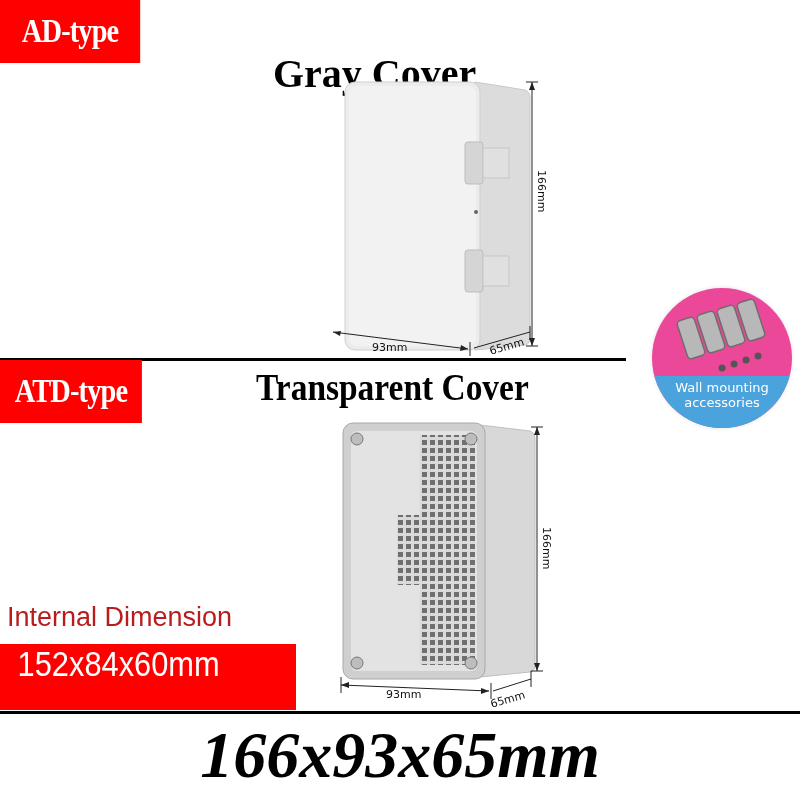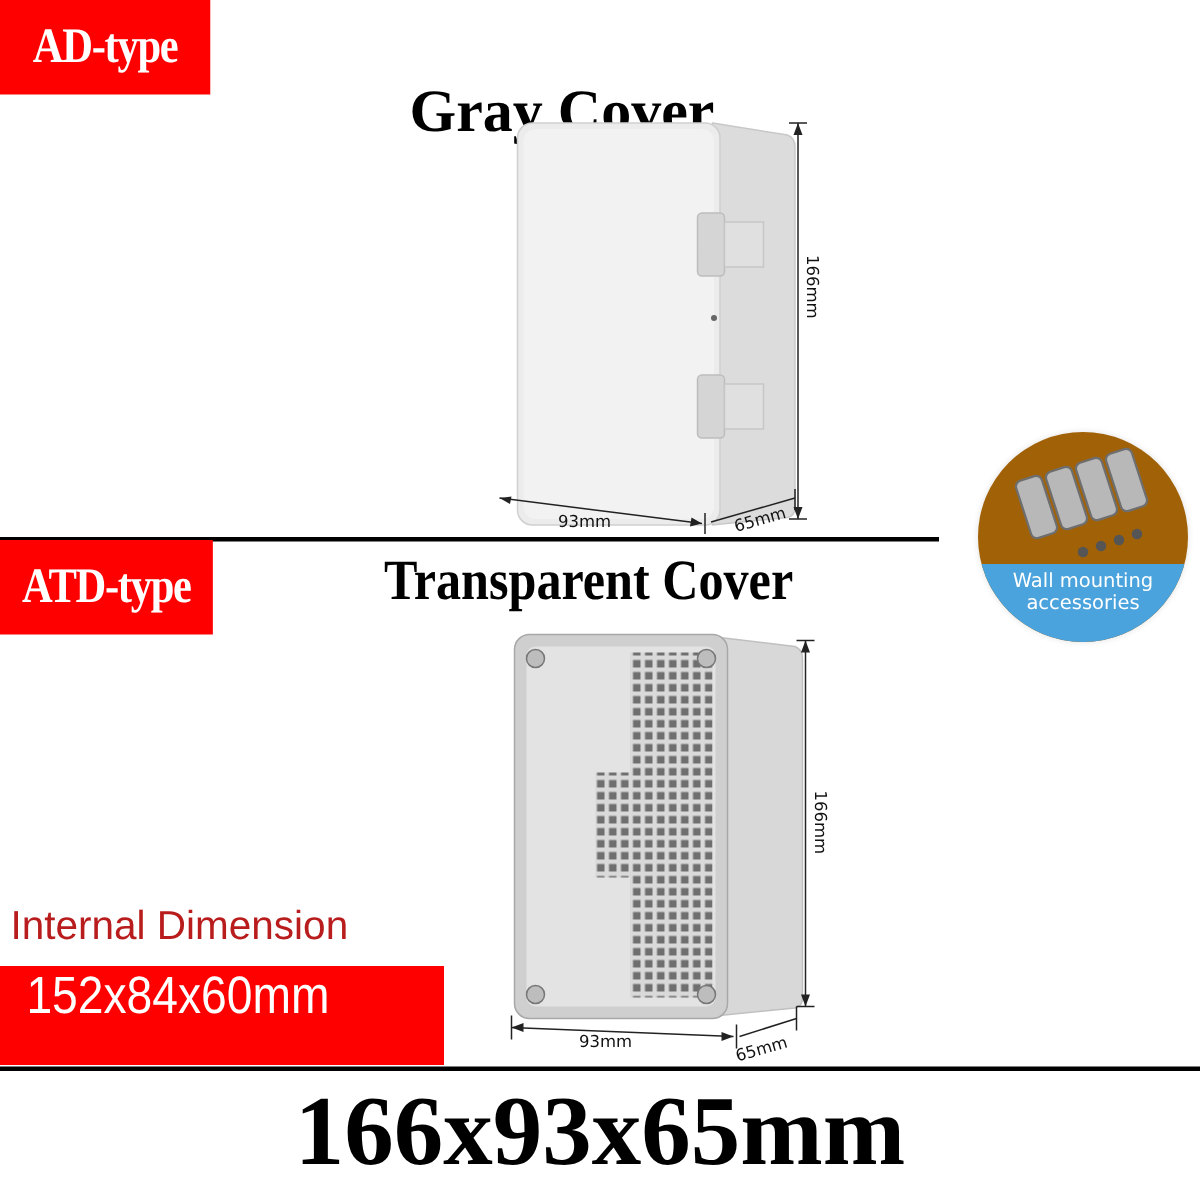--- a/index.html
+++ b/index.html
@@ -32,21 +32,21 @@
 
     .dim-label {
       position: absolute; font-family: "DejaVu Sans", sans-serif; font-size: 11px; color: #111; white-space: nowrap;
     }
     .dim-vert { transform: rotate(90deg); transform-origin: left top; }
 
     
     #accessories {
       position: absolute; left: 652px; top: 288px; width: 140px; height: 140px;
       border-radius: 50%; overflow: hidden;
-      background: #a16207; box-shadow: 0 0 4px rgba(0,0,0,0.12);
+      background: #ec4899; box-shadow: 0 0 4px rgba(0,0,0,0.12);
     }
     #accessories .acc-band {
       position: absolute; left: 0; right: 0; top: 88px; bottom: 0; background: #4aa3dc;
     }
     #accessories .acc-text {
       position: absolute; left: 0; right: 0; top: 92px; text-align: center;
       font-family: "DejaVu Sans", sans-serif; color: #fff; font-size: 13px; line-height: 15px;
     }
 
     
@@ -60,20 +60,21 @@
     }
     #internal-value {
       font-family: "Liberation Sans", sans-serif; font-size: 35px; color: #fff;
       padding-left: 20px; white-space: nowrap; transform: scaleX(0.88); transform-origin: left center;
     }
 
     #overall-dim {
       position: absolute; left: 0; right: 0; top: 722px; text-align: center;
       font-family: "Liberation Serif", serif; font-weight: bold; font-size: 66px; line-height: 1;
       color: #000;
+      font-style: italic;
     }
   </style>
 </head>
 <body>
 
 <div id="ad-badge" class="type-badge">
   <span>AD-type</span>
 </div>
 <div id="gray-title" class="section-title">Gray Cover</div>
 

